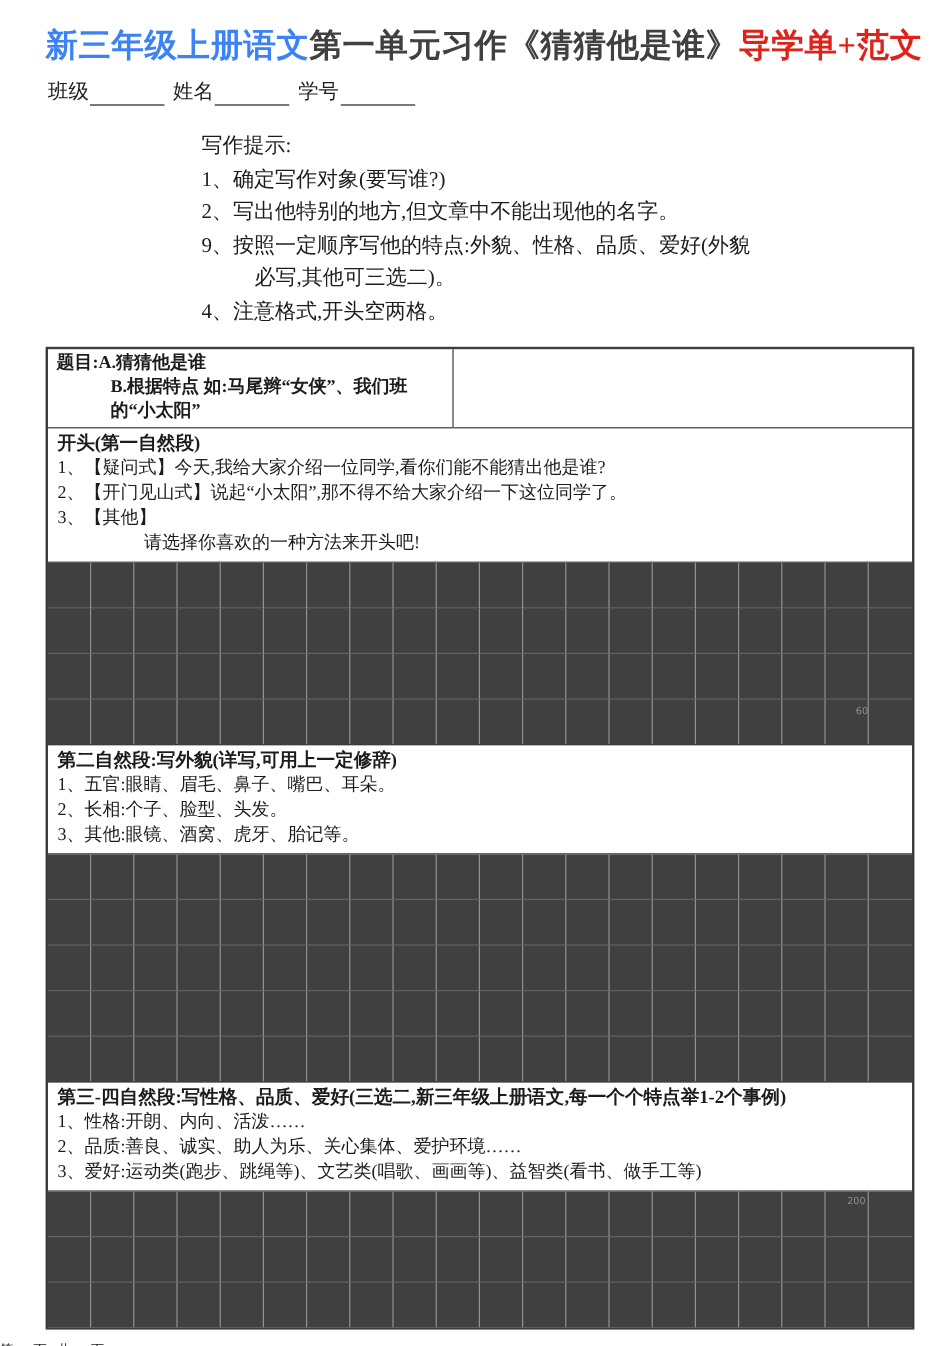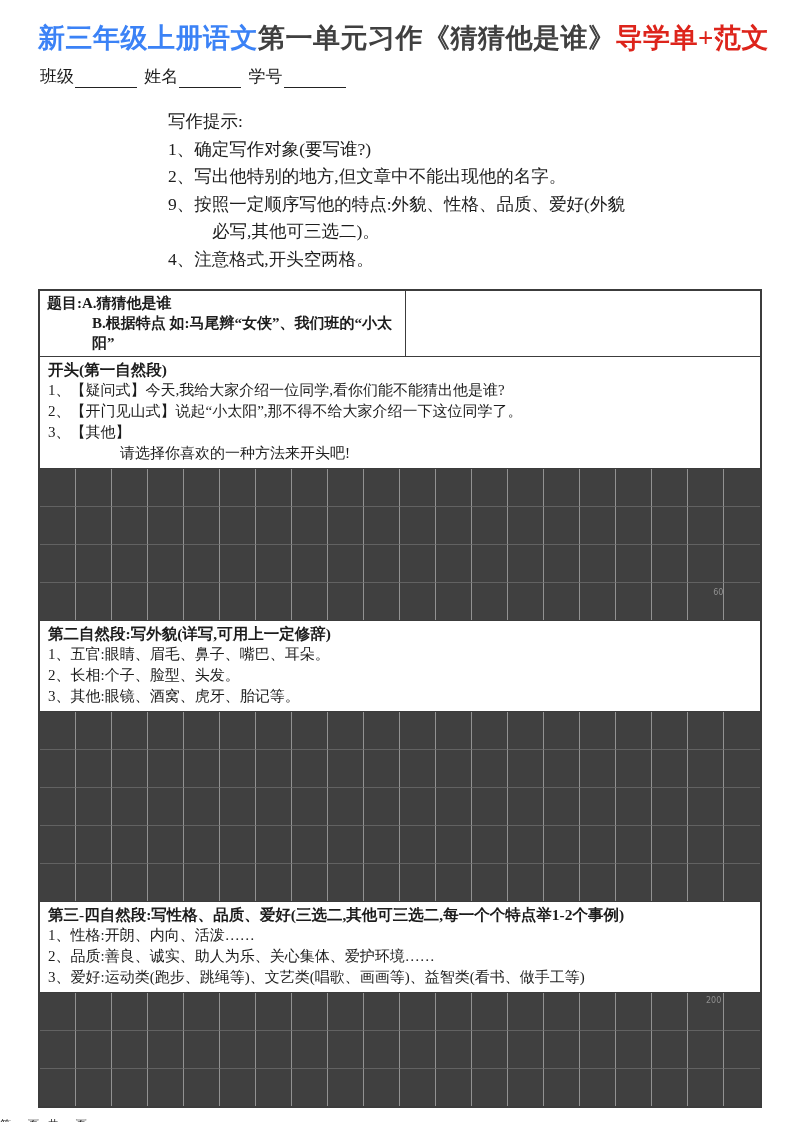--- a/index.html
+++ b/index.html
@@ -27,21 +27,21 @@
   .tips-line.indent{margin-left:44px;}
   
   .sheet{
     margin:16px 0 0 38px;width:724px;box-sizing:border-box;
     border:2px solid #3c3c3c;background:#fff;
   }
   .t-block{border-bottom:1.6px solid #3c3c3c;box-sizing:border-box;}
   .t-block:last-child{border-bottom:none;}
   .topic-row{display:flex;min-height:44px;}
   .topic-left{
-    width:366px;box-sizing:border-box;border-right:1.4px solid #3c3c3c;
+    width:338px;box-sizing:border-box;border-right:1.4px solid #3c3c3c;
     padding:2px 7px 3px;font-size:15px;line-height:20px;font-weight:bold;
   }
   .topic-b{margin-left:45px;}
   .topic-right{flex:1;}
   .section{padding:2px 8px 4px;font-size:15px;line-height:21px;}
   .sec-heading{font-weight:bold;font-size:15.5px;}
   .sec-note{margin-left:72px;}
   
   .grid{position:relative;display:grid;background:#404040;}
   .cell{
@@ -285,21 +285,21 @@
         <div class="cell last-row"></div>
         <div class="cell last-row"></div>
         <div class="cell last-row"></div>
         <div class="cell last-row"></div>
         <div class="cell last-row"></div>
         <div class="cell last-row"></div>
         <div class="cell last-col last-row"></div>
       </div>
 
     <div class="t-block section">
-      <div class="sec-heading">第三-四自然段:写性格、品质、爱好(三选二,其他可三选二,每一个个特点举1-2个事例)</div>
+      <div class="sec-heading">第三-四自然段:写性格、品质、爱好(三选二,新三年级上册语文,每一个个特点举1-2个事例)</div>
       <div class="sec-line">1、性格:开朗、内向、活泼……</div>
       <div class="sec-line">2、品质:善良、诚实、助人为乐、关心集体、爱护环境……</div>
       <div class="sec-line">3、爱好:运动类(跑步、跳绳等)、文艺类(唱歌、画画等)、益智类(看书、做手工等)</div>
     </div>
 
     <div class="t-block grid" style="grid-template-columns: repeat(20, 1fr);">
         <div class="cell"></div>
         <div class="cell"></div>
         <div class="cell"></div>
         <div class="cell"></div>

